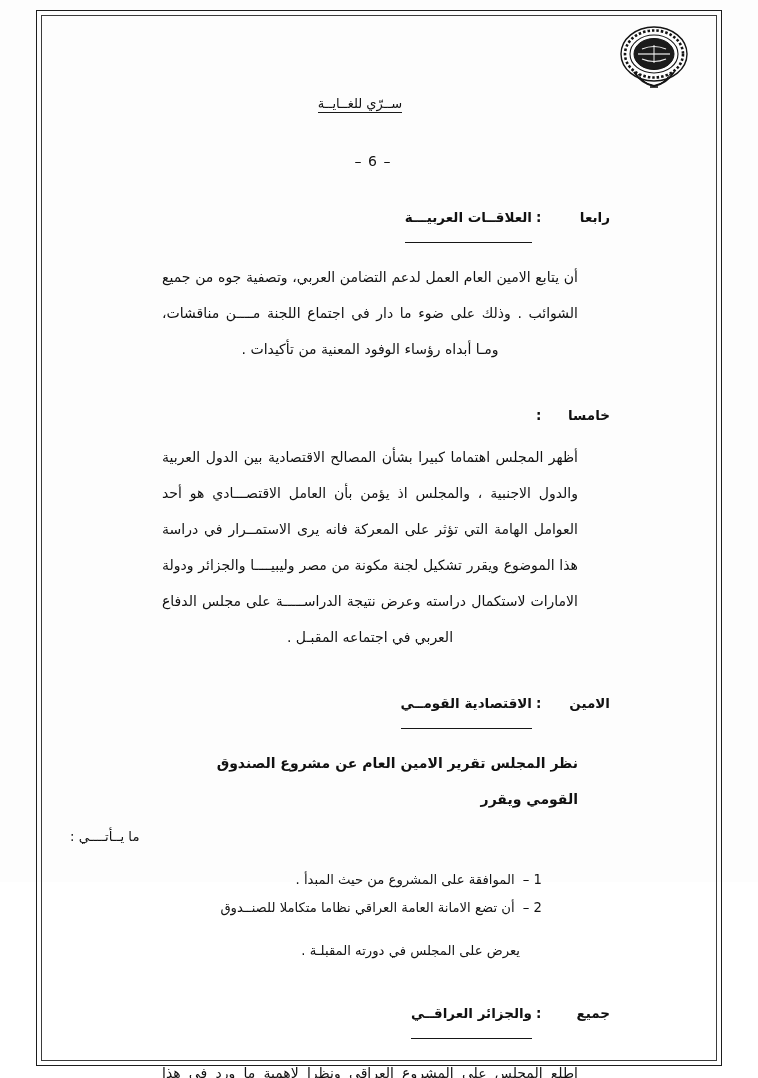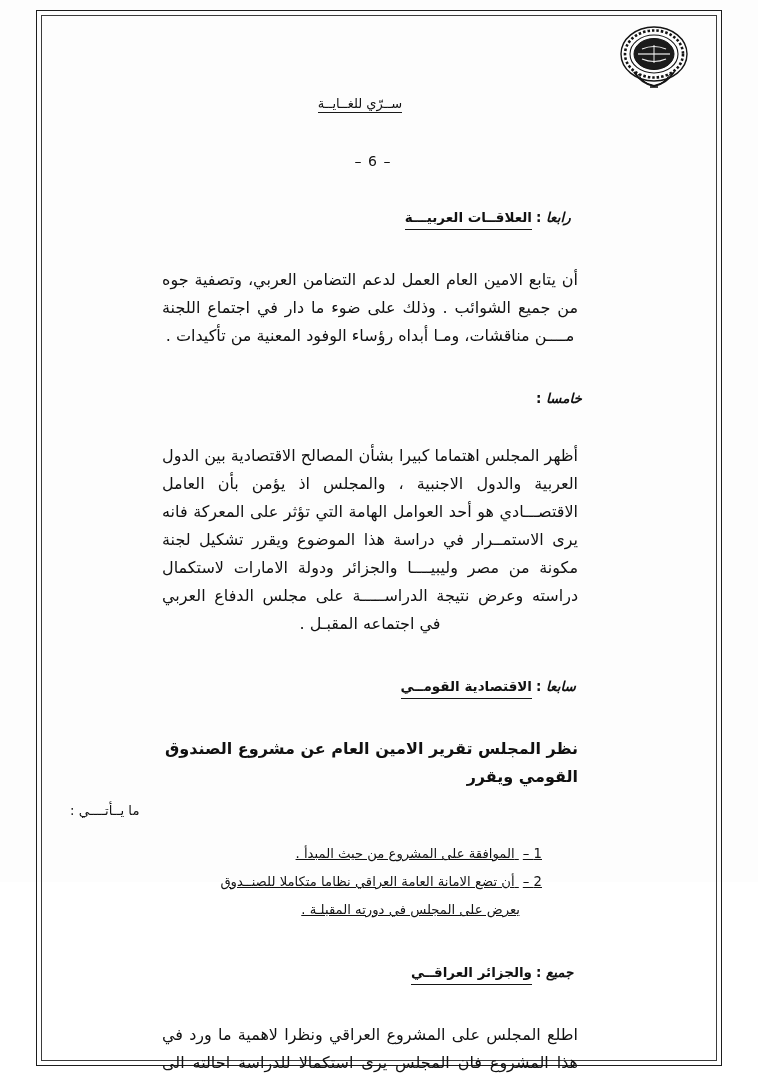--- a/index.html
+++ b/index.html
@@ -84,60 +84,59 @@
     display: flex;
     flex-direction: row;
     justify-content: flex-start;
     font-size: 13.5px;
     font-weight: bold;
     letter-spacing: 0.5px;
     padding-right: 80px;
   }
   .section-head .ord {
     min-width: 64px;
-    text-align: left;
+    text-align: right;
     white-space: pre;
-    font-style: italic;
   }
   .section-head .colon {
     width: 14px;
     text-align: center;
   }
   .section-head .ttl {
     border-bottom: 1.4px solid #161616;
-    padding-bottom: 4px;
+    padding-bottom: 17px;
     letter-spacing: 1.2px;
   }
 
   .para {
-    margin-top: 36px;
-    font-size: 16px;
-    line-height: 28px;
+    margin-top: 16px;
+    font-size: 14px;
+    line-height: 36px;
     letter-spacing: 0.6px;
     padding: 0 112px 0 92px;
     text-align: justify;
     text-align-last: center;
   }
   .para.j-right { text-align: right; text-align-last: right; font-weight: bold; }
 
   .numbered {
     margin-top: 22px;
     font-size: 13.2px;
     line-height: 28px;
     letter-spacing: 0.5px;
     padding: 0 148px 0 90px;
   }
   .numbered .li {
     display: block;
-    text-decoration: underline;
   }
   .numbered .li .n { margin-left: 4px; }
   .numbered .cont {
     display: block;
     padding-right: 22px;
+    margin-top: 15px;
   }
 
   .sub-lead {
     margin-top: 12px;
     font-size: 13.2px;
     letter-spacing: 5px;
     text-align: left;
     padding-right: 70px;
   }
 
@@ -196,21 +195,21 @@
     <div class="section">
       <div class="section-head">
         <span class="ord">خامسا</span>
         <span class="colon">:</span>
       </div>
       <div class="para">أظهر المجلس اهتماما كبيرا بشأن المصالح الاقتصادية بين الدول العربية والدول الاجنبية ، والمجلس اذ يؤمن بأن العامل الاقتصـــادي هو أحد العوامل الهامة التي تؤثر على المعركة فانه يرى الاستمــرار في دراسة هذا الموضوع ويقرر تشكيل لجنة مكونة من مصر وليبيــــا والجزائر ودولة الامارات لاستكمال دراسته وعرض نتيجة الدراســـــة على مجلس الدفاع العربي في اجتماعه المقبـل .</div>
     </div>
 
     <div class="section">
       <div class="section-head">
-        <span class="ord">سابعا</span>
+        <span class="ord">الامين</span>
         <span class="colon">:</span>
         <span class="ttl">الاقتصادية القومــي</span>
       </div>
       <div class="para j-right">نظر المجلس تقرير الامين العام عن مشروع الصندوق القومي ويقرر</div>
       <div class="sub-lead">ما يــأتــــي :</div>
       <div class="numbered">
         <div class="li">
           <span class="n">1 –</span>
           <span>الموافقة على المشروع من حيث المبدأ .</span>
         </div>

